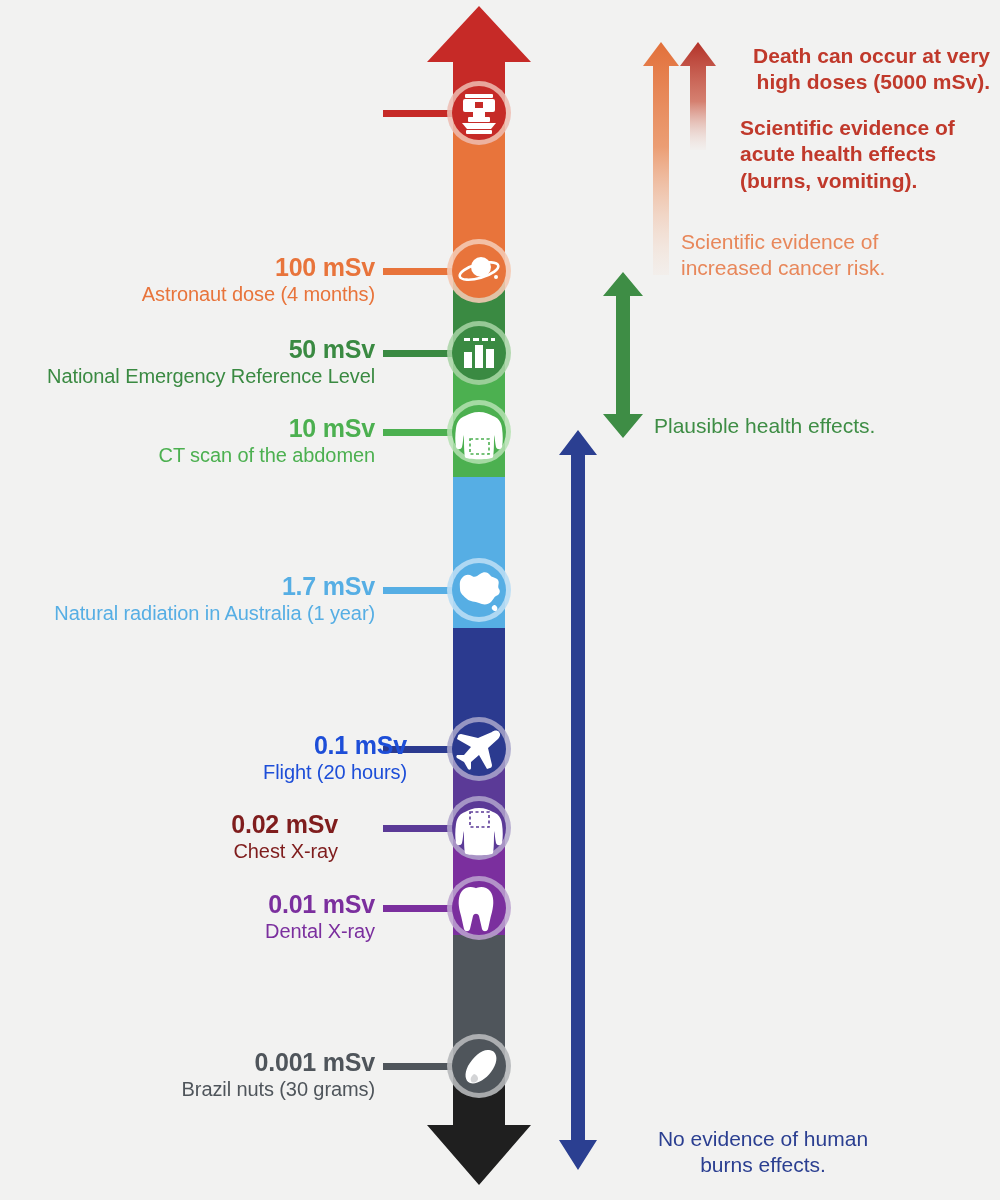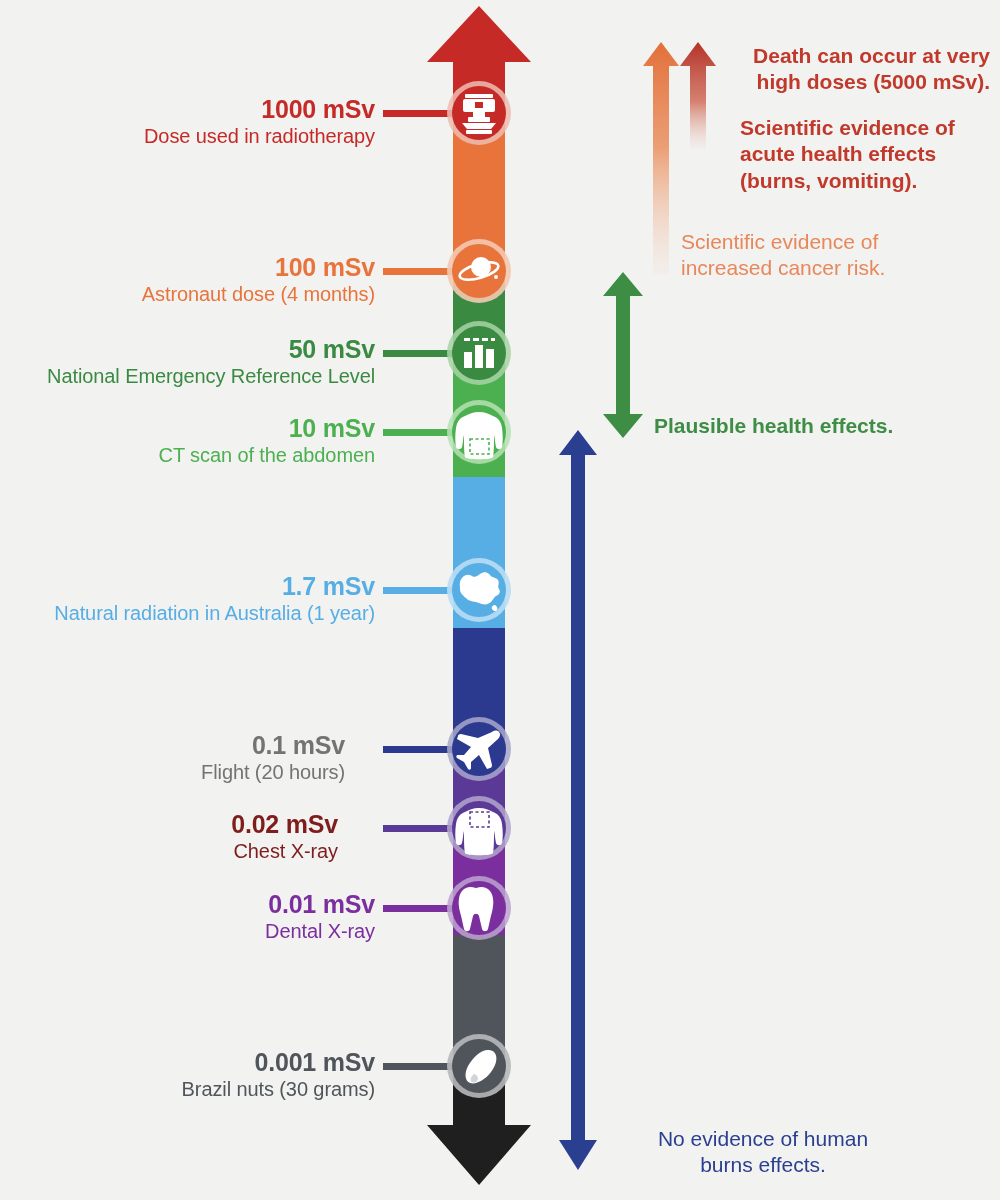--- a/index.html
+++ b/index.html
@@ -266,24 +266,20 @@
 
     <g fill="#3e8d45">
       <polygon points="623,272 643,296 630,296 630,414 643,414 623,438 603,414 616,414 616,296 603,296"></polygon>
     </g>
 
     <g fill="#2b3f91">
       <polygon points="578,430 597,455 585,455 585,1140 597,1140 578,1170 559,1140 571,1140 571,455 559,455"></polygon>
     </g>
   </svg>
 
-  <div class="scale-label" style="right:625px; top:96px; color:#c62a27;">
-    <span class="scale-value">1000 mSv</span>
-    <span class="scale-desc">Dose used in radiotherapy</span>
-  </div>
 
   <div class="scale-label" style="right:625px; top:254px; color:#e8743b;">
     <span class="scale-value">100 mSv</span>
     <span class="scale-desc">Astronaut dose (4 months)</span>
   </div>
 
   <div class="scale-label" style="right:625px; top:336px; color:#3a8a42;">
     <span class="scale-value">50 mSv</span>
     <span class="scale-desc">National Emergency Reference Level</span>
   </div>
@@ -291,21 +287,21 @@
   <div class="scale-label" style="right:625px; top:415px; color:#4cb050;">
     <span class="scale-value">10 mSv</span>
     <span class="scale-desc">CT scan of the abdomen</span>
   </div>
 
   <div class="scale-label" style="right:625px; top:573px; color:#56aee4;">
     <span class="scale-value">1.7 mSv</span>
     <span class="scale-desc">Natural radiation in Australia (1 year)</span>
   </div>
 
-  <div class="scale-label" style="right:655px; top:732px; color:#737373;">
+  <div class="scale-label" style="right:593px; top:732px; color:#1d4ed8;">
     <span class="scale-value">0.1 mSv</span>
     <span class="scale-desc">Flight (20 hours)</span>
   </div>
 
   <div class="scale-label" style="right:662px; top:811px; color:#7f1d1d;">
     <span class="scale-value">0.02 mSv</span>
     <span class="scale-desc">Chest X-ray</span>
   </div>
 
   <div class="scale-label" style="right:625px; top:891px; color:#7b2f9e;">
@@ -327,21 +323,21 @@
     <div>Scientific evidence of</div>
     <div>acute health effects</div>
     <div>(burns, vomiting).</div>
   </div>
 
   <div class="annot" style="left:681px; top:229px; color:#e8875a; width:280px;">
     <div>Scientific evidence of</div>
     <div>increased cancer risk.</div>
   </div>
 
-  <div class="annot" style="left:654px; top:413px; color:#3e8d45; width:300px;font-weight:bold;">
+  <div class="annot" style="left:654px; top:413px; color:#3e8d45; width:300px;">
     <div>Plausible health effects.</div>
   </div>
 
   <div class="annot" style="left:613px; top:1126px; color:#2b3f91; width:300px;text-align:center;">
     <div>No evidence of human</div>
     <div>burns effects.</div>
   </div>
 
 </div>
 

